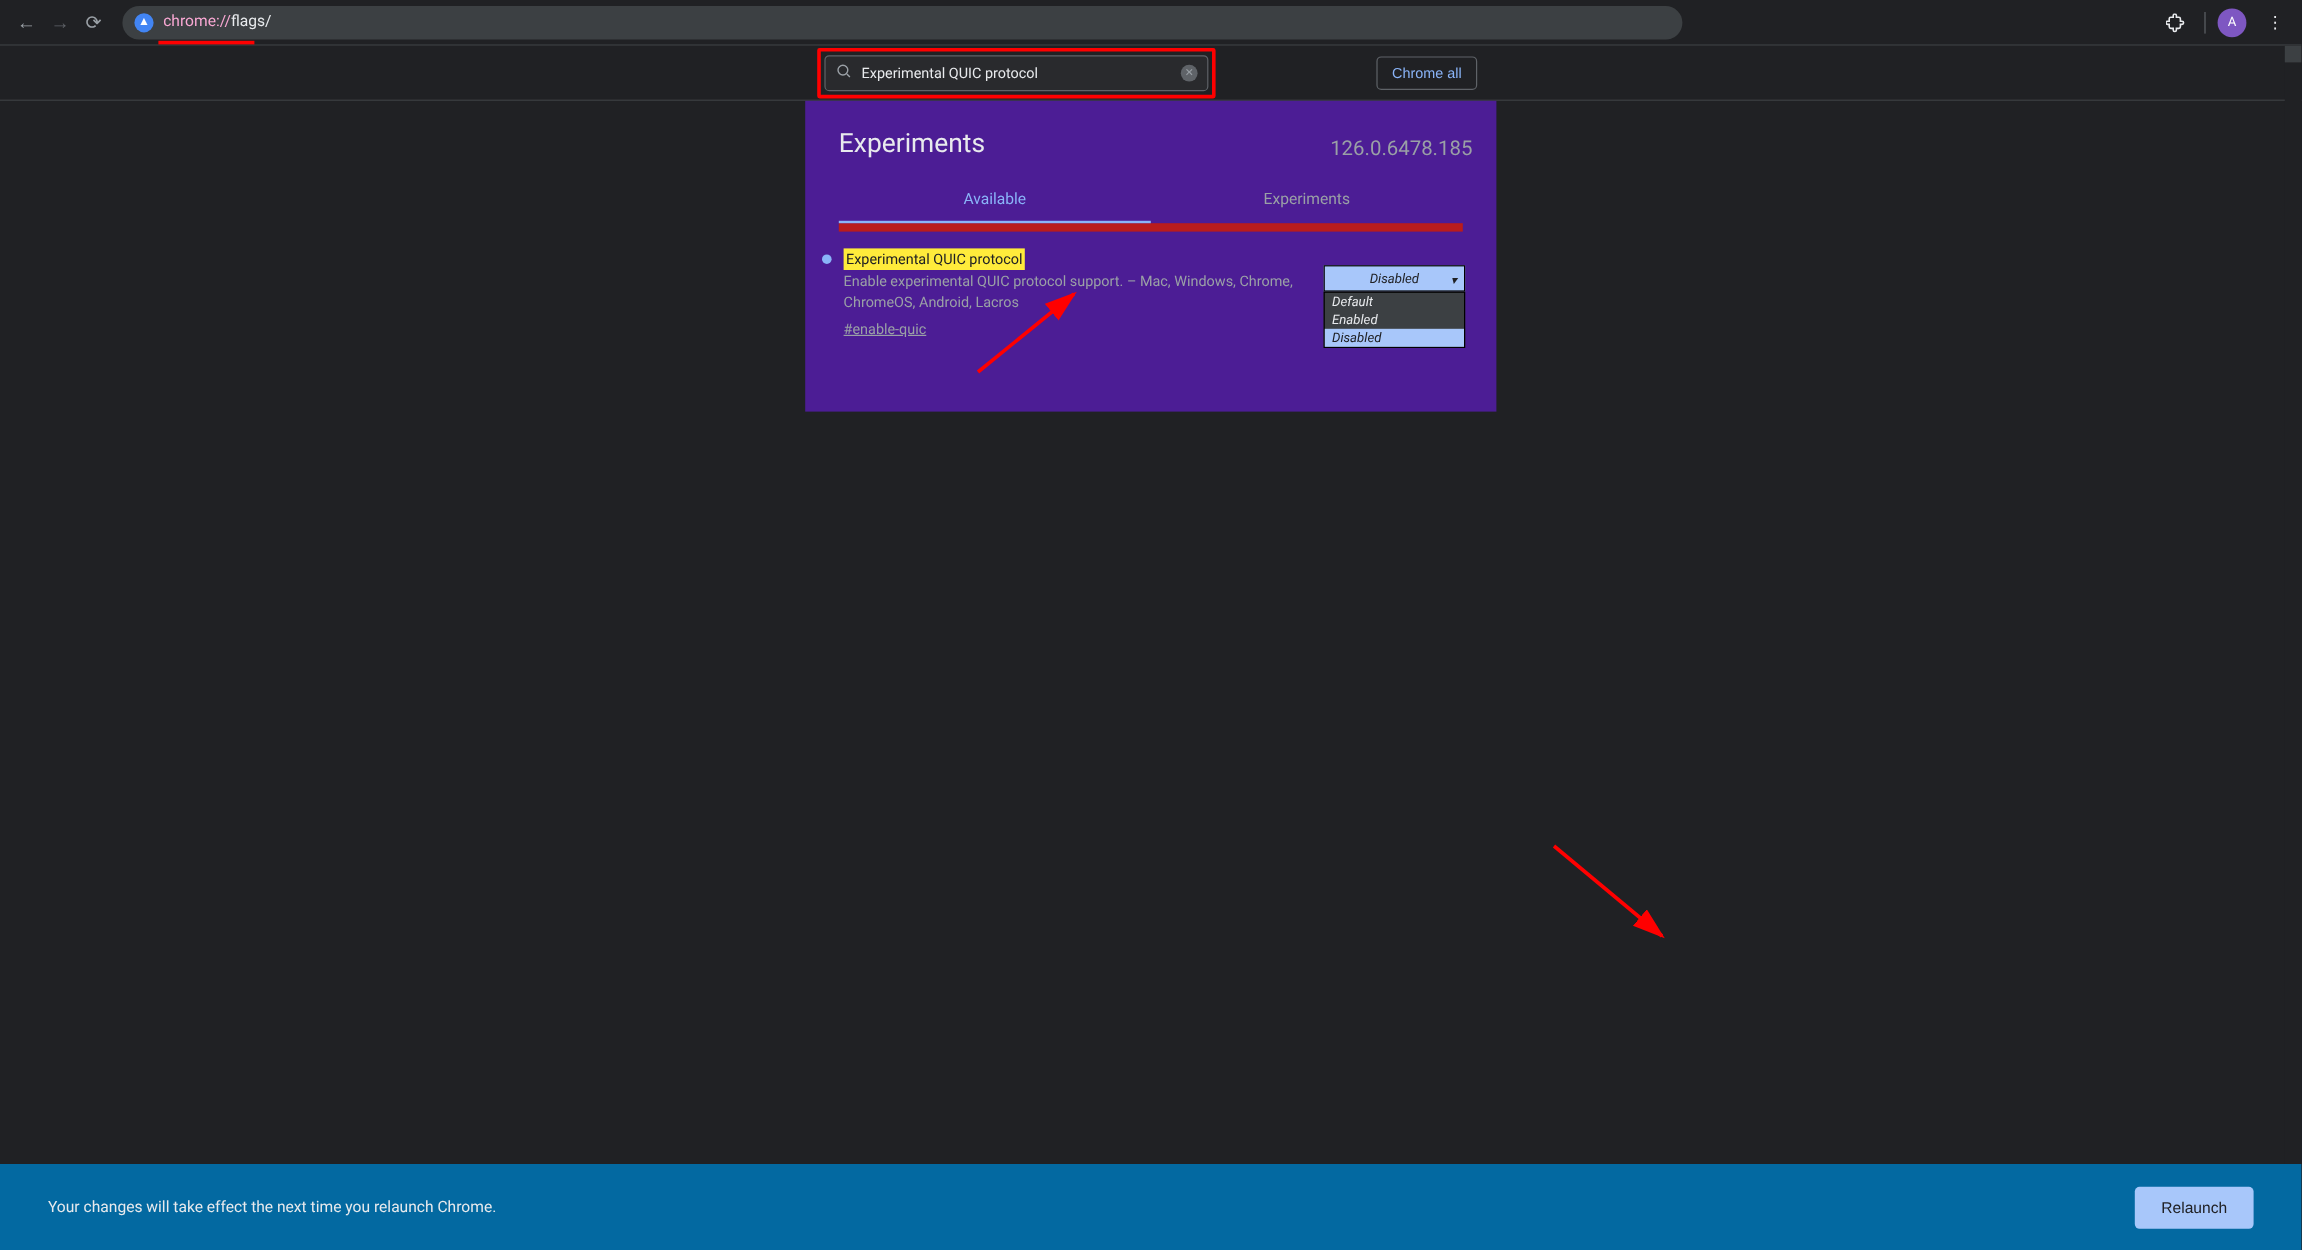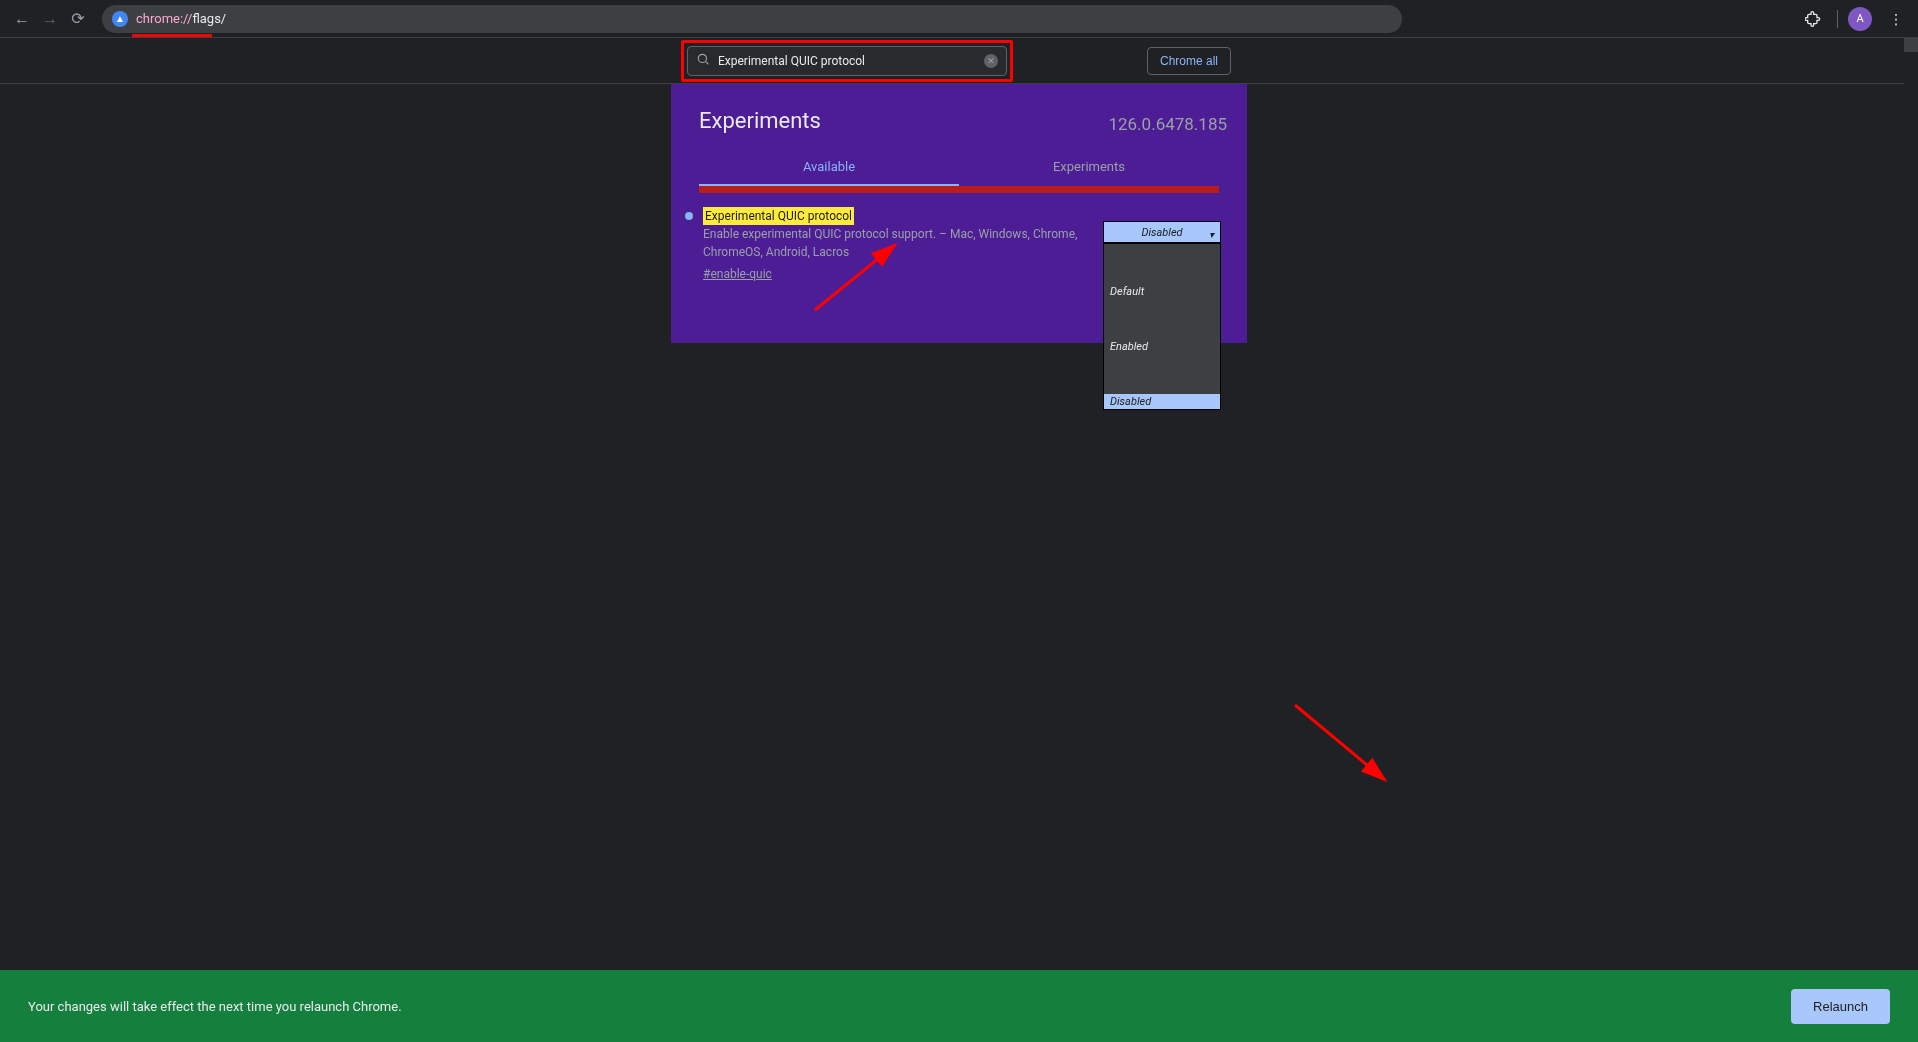--- a/index.html
+++ b/index.html
@@ -183,35 +183,35 @@
   }
   .flag-select::after { content:"▾"; position:absolute; right:6px; top:2px; font-size:10px;}
   .dropdown {
     position: absolute;
     top: 22px; left: 0;
     width: 118px;
     background: #3c4043;
     border: 1px solid #000;
     font-size: 11px;
   }
-  .dropdown .opt { padding: 1px 6px; color:#e8eaed; text-align:left;margin-top:40px; }
+  .dropdown .opt { padding: 1px 6px; color:#e8eaed; text-align:left; }
   .dropdown .opt.hl { background:#a8c7fa; color:#202124; }
 
   
   .arrow { position:absolute; pointer-events:none; }
 
   
   .bottom-bar {
     position: absolute;
     left: 0; right: 0; bottom: 0;
     height: 72px;
-    background: #15803d;
-    display: flex;
-    align-items: center;
-    padding: 0 28px;
+    background: #0369a1;
+    display: flex;
+    align-items: center;
+    padding: 0 40px;
     font-size: 13px;
     color: #e8eaed;
   }
   .relaunch-btn {
     margin-left: auto;
     background: #a8c7fa;
     color: #202124;
     border: none;
     font-size: 13px;
     padding: 10px 22px;

